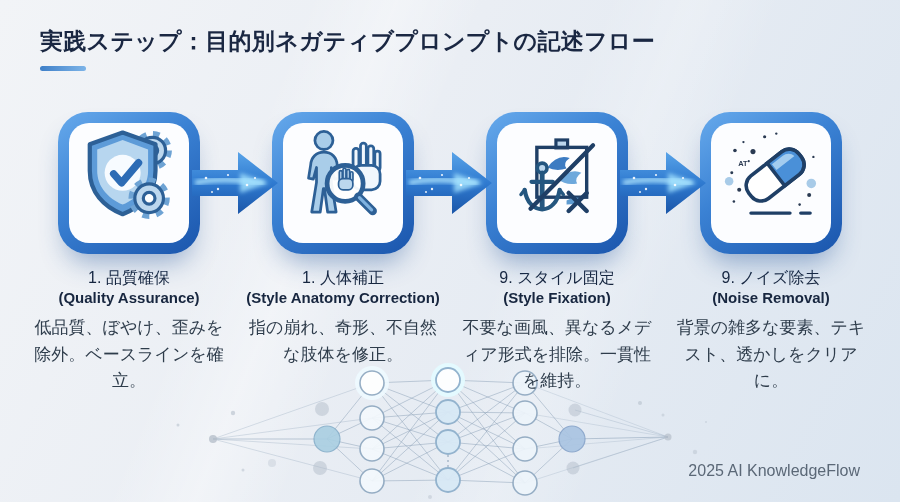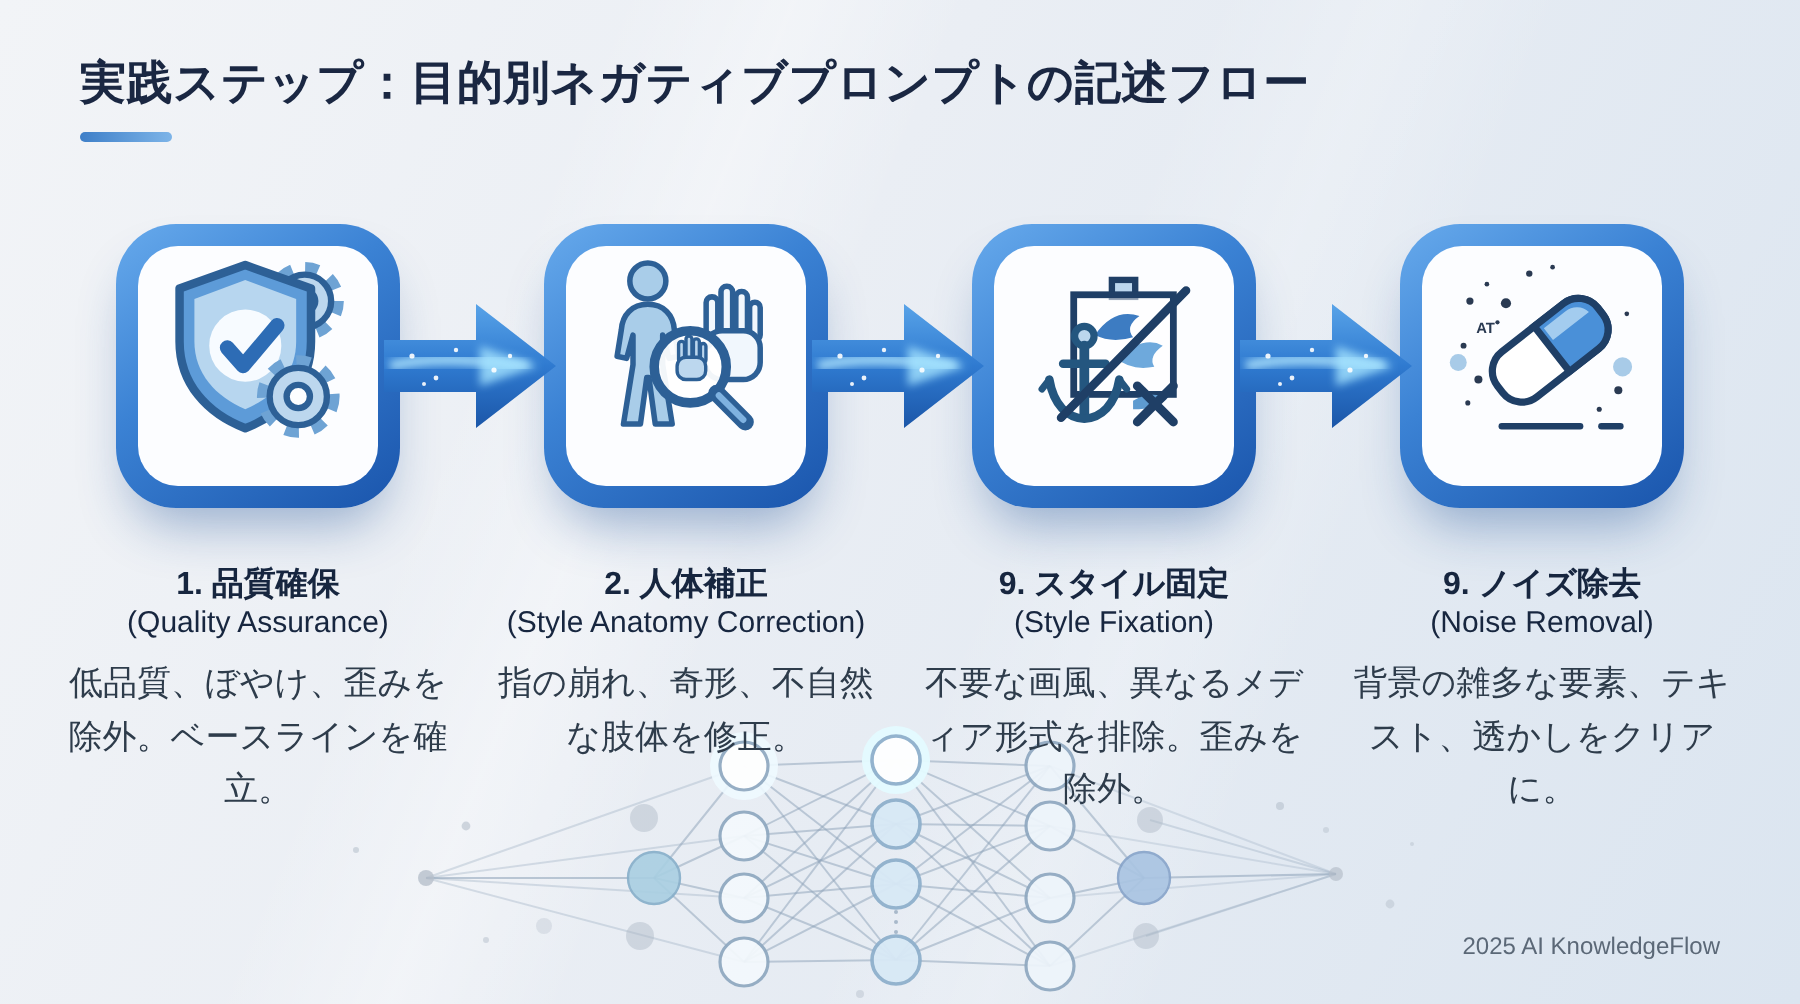--- a/index.html
+++ b/index.html
@@ -15,27 +15,27 @@
   .underline{margin-top:9px;width:46px;height:4.5px;border-radius:3px;
     background:linear-gradient(90deg,#3e7fc8,#7db4e8);}
   .steps{position:absolute;top:112px;left:0;right:0;padding:0 22px;display:flex;z-index:2;}
   .step{flex:1 1 0;display:flex;flex-direction:column;align-items:center;}
   .card{width:142px;height:142px;border-radius:30px;position:relative;
     background:linear-gradient(145deg,#67aaec 0%,#3b82d4 42%,#1a55ac 100%);
     box-shadow:0 16px 26px -8px rgba(30,80,150,.42);}
   .card-inner{position:absolute;inset:11px;background:#fcfdff;border-radius:20px;
     display:flex;align-items:flex-start;justify-content:center;}
   .card-inner svg{width:106px;height:106px;}
-  .step-title{margin-top:28px;font-size:16px;font-weight:700;color:#17263f;text-align:center;}
-  .step-subtitle{font-size:15px;font-weight:400;color:#17263f;text-align:right;line-height:1.22;max-width:200px;}
+  .step-title{margin-top:14px;font-size:16px;font-weight:400;color:#17263f;text-align:center;}
+  .step-subtitle{font-size:15px;font-weight:700;color:#17263f;text-align:right;line-height:1.22;max-width:200px;}
   .step-desc{margin:8px 0 0;font-size:17px;color:#2e3c4b;text-align:center;line-height:1.55;max-width:192px;}
   .arrow{position:absolute;top:71px;width:88px;height:72px;transform:translate(-50%,-50%);}
   .arrow.a1{left:236px}.arrow.a2{left:450px}.arrow.a3{left:664px}
   .network{position:absolute;left:0;top:352px;width:900px;height:150px;z-index:1;}
-  .footer{position:absolute;right:40px;bottom:22px;font-size:12px;color:#5b6877;z-index:3;}
+  .footer{position:absolute;right:40px;bottom:22px;font-size:16px;color:#5b6877;z-index:3;}
 </style>
 </head>
 <body>
 
 <div class="slide">
 
   <div class="hdr">
     <h1 class="title">実践ステップ：目的別ネガティブプロンプトの記述フロー</h1>
     <div class="underline"></div>
   </div>
@@ -86,21 +86,21 @@
               <rect x="50" y="42.5" width="2.8" height="12.5" rx="1.4"></rect>
               <rect x="53.5" y="43.8" width="2.8" height="11.2" rx="1.4"></rect>
               <rect x="56.8" y="46" width="2.6" height="9" rx="1.3"></rect>
               <rect x="45.8" y="52.5" width="13.5" height="10.5" rx="4.2"></rect>
             </g>
             <line x1="64.5" y1="69.5" x2="78" y2="83" stroke="#2d6096" stroke-width="8" stroke-linecap="round"></line>
             <line x1="65.5" y1="70.5" x2="77" y2="82" stroke="#7fb2e0" stroke-width="3" stroke-linecap="round"></line>
           </svg>
         </div>
       </div>
-      <div class="step-title">2. 人体補正</div>
+      <div class="step-title">1. 人体補正</div>
       <div class="step-subtitle">(Style Anatomy Correction)</div>
       <p class="step-desc">指の崩れ、奇形、不自然な肢体を修正。</p>
     </div>
 
     <div class="step">
       <div class="card">
         <div class="card-inner">
           <svg viewBox="0 0 100 100">
             <rect x="49" y="16" width="11" height="8" fill="#bcd7ee" stroke="#1f3f66" stroke-width="3"></rect>
             <rect x="31" y="23" width="47" height="47" fill="#ffffff" fill-opacity=".55" stroke="#1f3f66" stroke-width="3.2"></rect>
@@ -118,21 +118,21 @@
             <line x1="25" y1="81" x2="84" y2="21" stroke="#1f3f66" stroke-width="4" stroke-linecap="round"></line>
             <g stroke="#1f3f66" stroke-width="4.2" stroke-linecap="round">
               <line x1="61" y1="66" x2="78" y2="83"></line>
               <line x1="78" y1="66" x2="61" y2="83"></line>
             </g>
           </svg>
         </div>
       </div>
       <div class="step-title">9. スタイル固定</div>
       <div class="step-subtitle">(Style Fixation)</div>
-      <p class="step-desc">不要な画風、異なるメディア形式を排除。歪みを除外。</p>
+      <p class="step-desc">不要な画風、異なるメディア形式を排除。一貫性を維持。</p>
     </div>
 
     <div class="step">
       <div class="card">
         <div class="card-inner">
           <svg viewBox="0 0 100 100">
             <g fill="#2a3a52">
               <circle cx="16" cy="26" r="1.7"></circle>
                 <circle cx="24" cy="18" r="1.1"></circle>
               <circle cx="33" cy="27" r="2.4"></circle>

